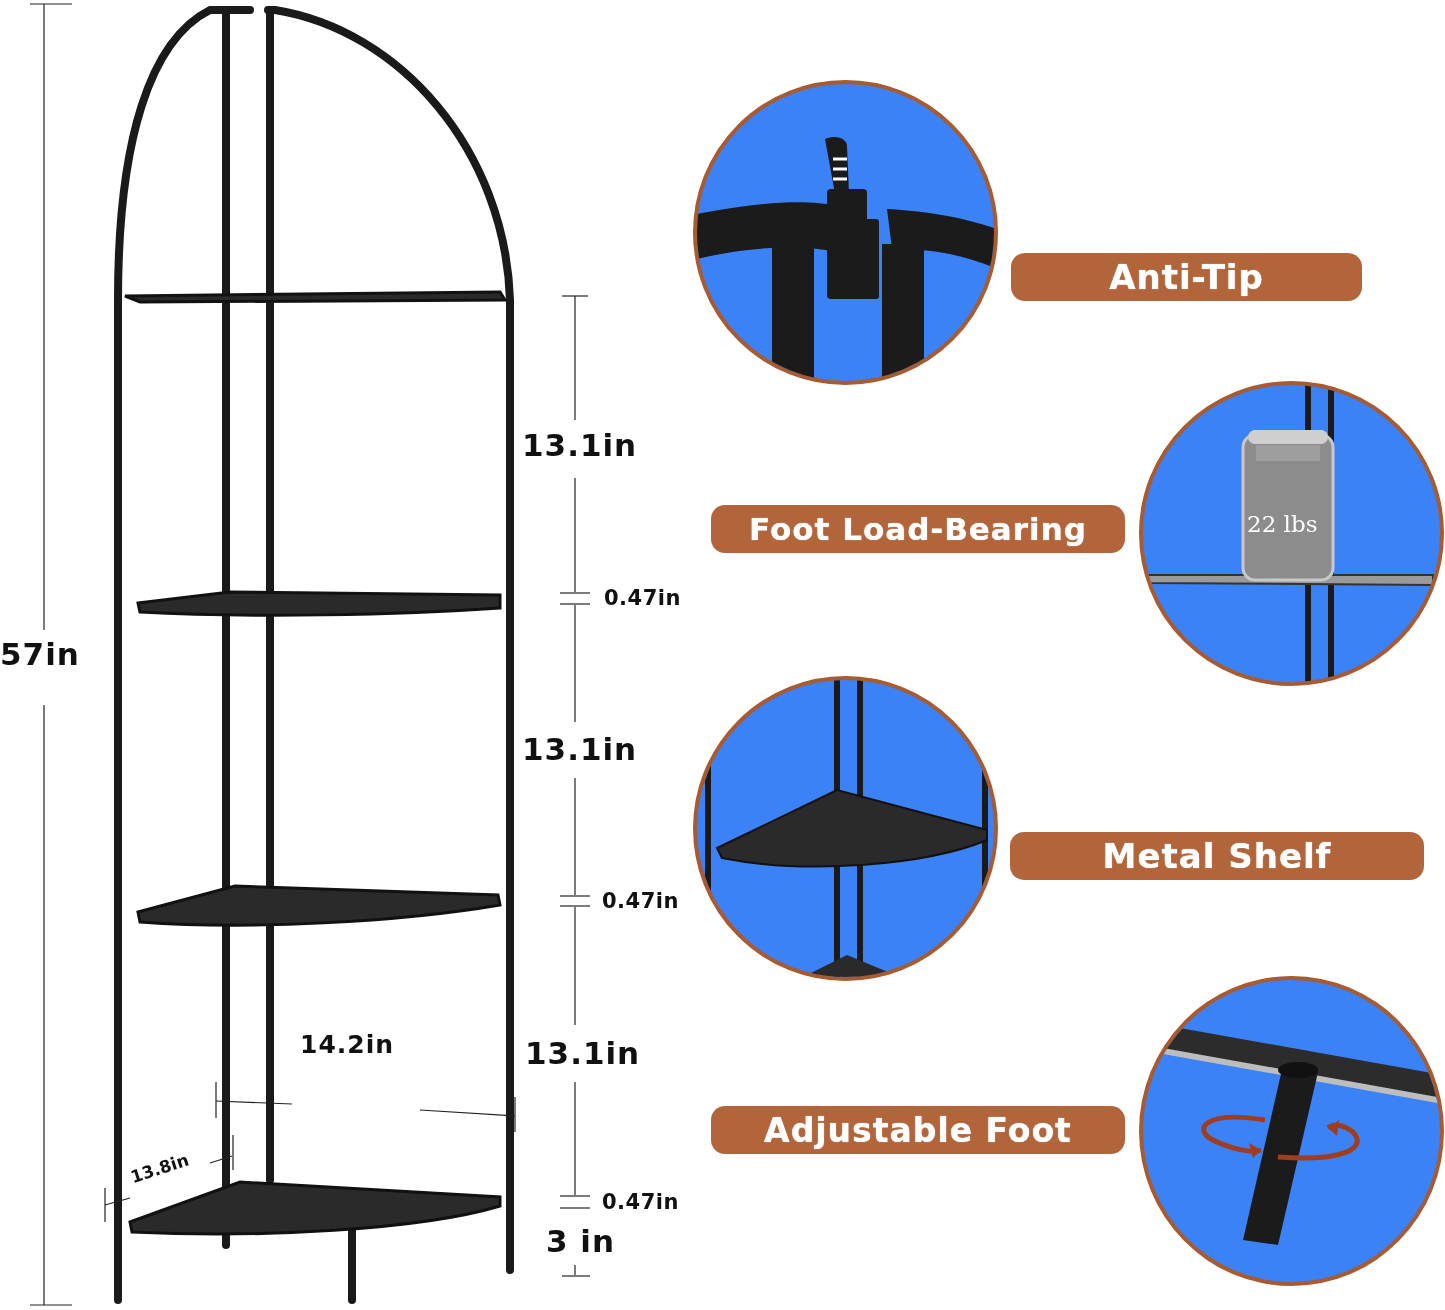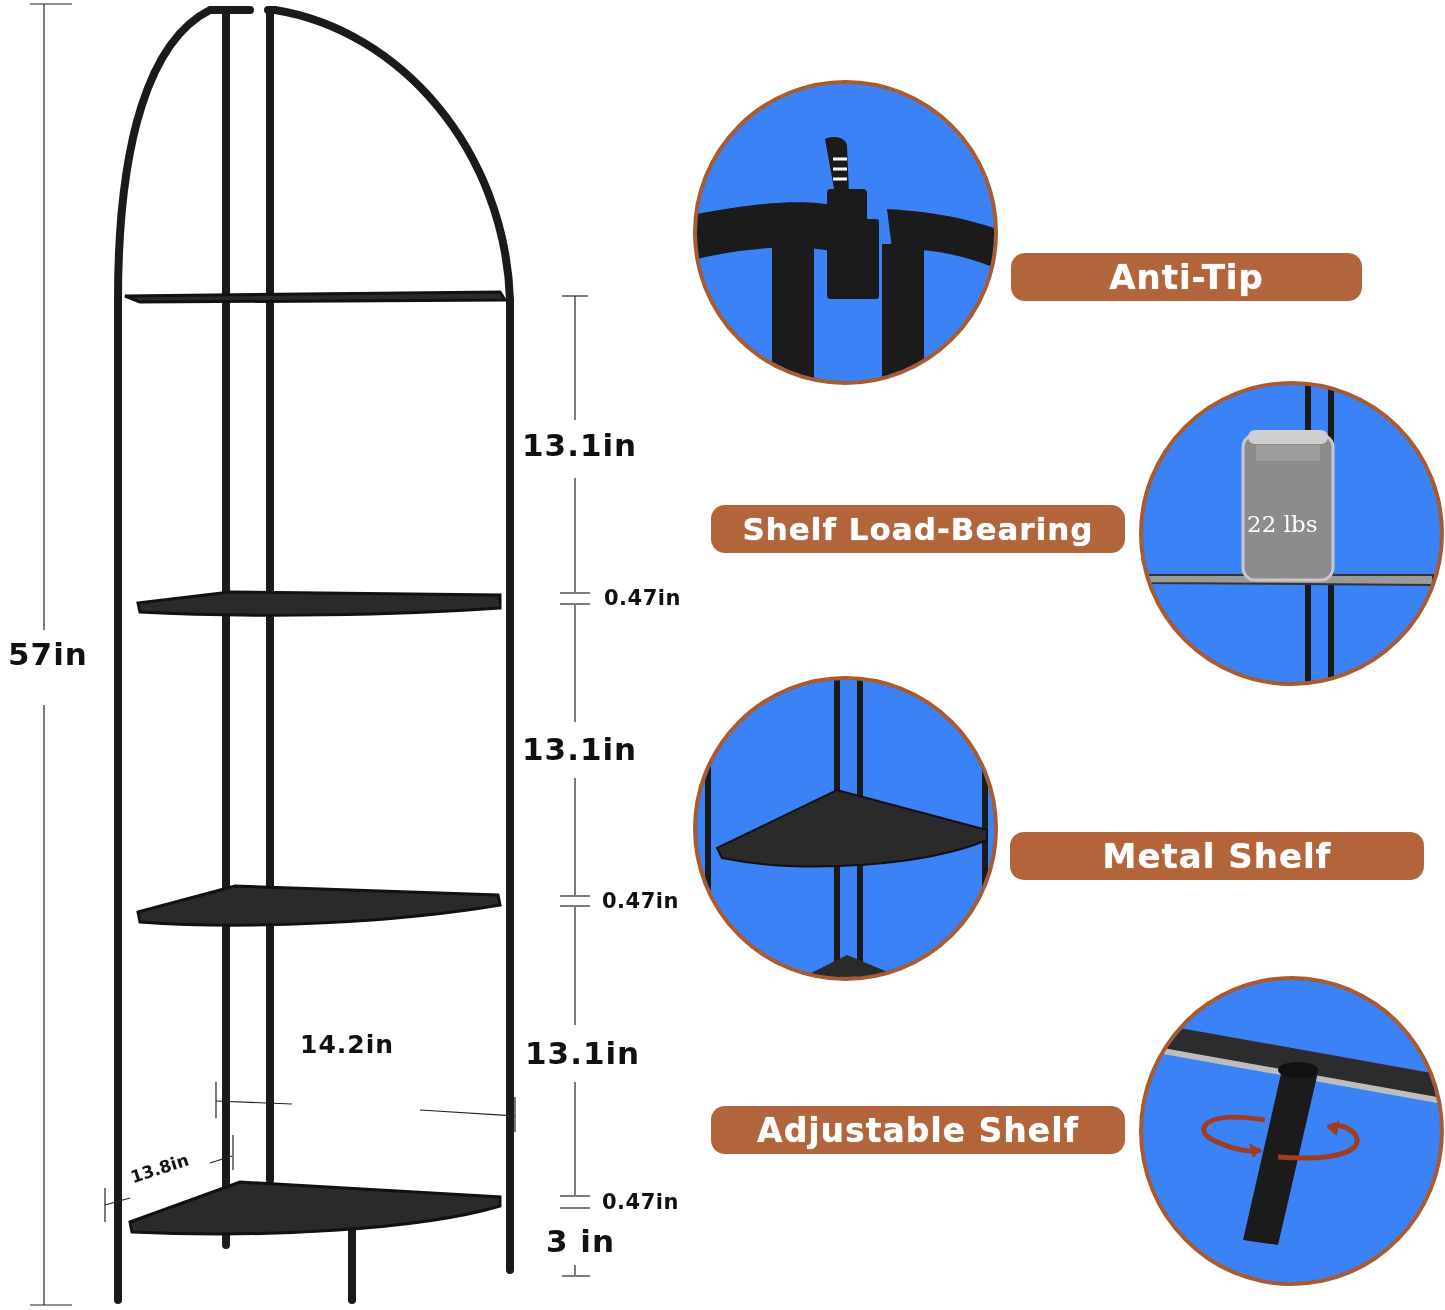--- a/index.html
+++ b/index.html
@@ -69,21 +69,21 @@
       <line x1="515" y1="1097" x2="515" y2="1132"></line>
 
       <line x1="105" y1="1188" x2="105" y2="1222"></line>
       <line x1="105" y1="1205" x2="130" y2="1198"></line>
       <line x1="210" y1="1163" x2="232" y2="1156"></line>
       <line x1="233" y1="1135" x2="233" y2="1170"></line>
     </g>
   </svg>
 </div>
 
-<div class="dim big" style="left:8px;top:636px;">57in</div>
+<div class="dim big" style="left:0;top:636px;">57in</div>
 <div class="dim big" style="left:522px;top:427px;">13.1in</div>
 <div class="dim small" style="left:604px;top:586px;">0.47in</div>
 <div class="dim big" style="left:522px;top:731px;">13.1in</div>
 <div class="dim small" style="left:602px;top:889px;">0.47in</div>
 <div class="dim big" style="left:525px;top:1035px;">13.1in</div>
 <div class="dim small" style="left:602px;top:1190px;">0.47in</div>
 <div class="dim big" style="left:546px;top:1223px;">3 in</div>
 <div class="dim" style="left:300px;top:1030px;font-size:25px;letter-spacing:1px;">14.2in</div>
 <div class="dim" style="left:128px;top:1168px;font-size:17px;transform:rotate(-18deg);transform-origin:left top;">13.8in</div>
 
@@ -111,21 +111,21 @@
   <svg width="300" height="300" viewBox="0 0 300 300">
     <rect x="162" y="0" width="6" height="300" fill="#1a1a1a"></rect>
     <rect x="185" y="0" width="6" height="300" fill="#1a1a1a"></rect>
     <path d="M5 190 L290 190 L290 200 L5 198 Z" fill="#9a9a9a" stroke="#333" stroke-width="2"></path>
     <rect x="100" y="50" width="90" height="145" rx="12" fill="#8c8c8c" stroke="#c8c8c8" stroke-width="3"></rect>
     <rect x="105" y="45" width="80" height="14" rx="7" fill="#cfcfcf"></rect>
     <rect x="113" y="60" width="64" height="16" fill="#9e9e9e"></rect>
   </svg>
   <div class="abs" style="left:104px;top:126px;font-family:'DejaVu Serif',serif;font-size:23px;color:#fff;">22 lbs</div>
 </div>
-<div class="pill" style="left:711px;top:505px;width:414px;height:48px;font-size:31px;">Shelf Load-Bearing</div>
+<div class="pill" style="left:711px;top:505px;width:414px;height:48px;font-size:31px;">Foot Load-Bearing</div>
 
 <div class="circle" style="left:693px;top:676px;width:305px;height:305px;">
   <svg width="300" height="300" viewBox="0 0 300 300">
     <rect x="137" y="0" width="6" height="300" fill="#1a1a1a"></rect>
     <rect x="160" y="0" width="6" height="300" fill="#1a1a1a"></rect>
     <rect x="8" y="0" width="6" height="300" fill="#1a1a1a"></rect>
     <rect x="285" y="0" width="6" height="300" fill="#1a1a1a"></rect>
     <path d="M20 168 L140 110 L290 150 L290 160 C230 185 110 195 25 178 Z" fill="#2a2a2a" stroke="#111" stroke-width="2"></path>
     <path d="M100 300 L150 275 L210 300 Z" fill="#2a2a2a"></path>
   </svg>
@@ -137,13 +137,13 @@
     <path d="M20 45 L300 95 L300 120 L20 70 Z" fill="#2c2c2c"></path>
     <path d="M20 68 L300 118 L300 124 L20 74 Z" fill="#bdbdbd"></path>
     <path d="M140 85 L175 92 L135 265 L100 260 Z" fill="#1b1b1b"></path>
     <ellipse cx="155" cy="90" rx="20" ry="8" fill="#111"></ellipse>
     <path d="M122 140 C60 130 50 150 70 160 C90 170 110 173 118 170" fill="none" stroke="#a03c20" stroke-width="5"></path>
     <path d="M135 177 C200 182 225 168 210 152 C200 144 190 144 185 148" fill="none" stroke="#a03c20" stroke-width="5"></path>
     <path d="M118 170 L106 163 L110 178 Z" fill="#a03c20"></path>
     <path d="M185 148 L196 140 L194 156 Z" fill="#a03c20"></path>
   </svg>
 </div>
-<div class="pill" style="left:711px;top:1106px;width:414px;height:48px;font-size:33px;">Adjustable Shelf</div>
+<div class="pill" style="left:711px;top:1106px;width:414px;height:48px;font-size:33px;">Adjustable Foot</div>
 
 </body></html>

